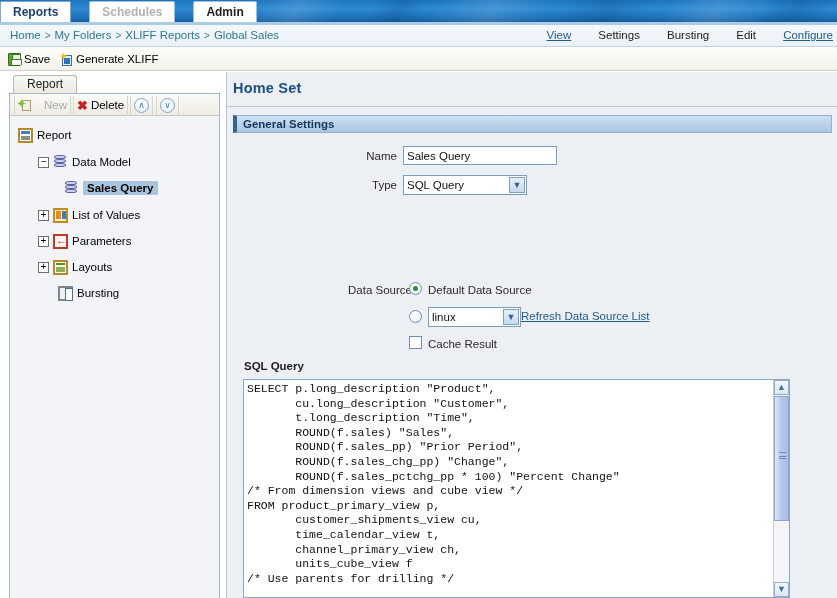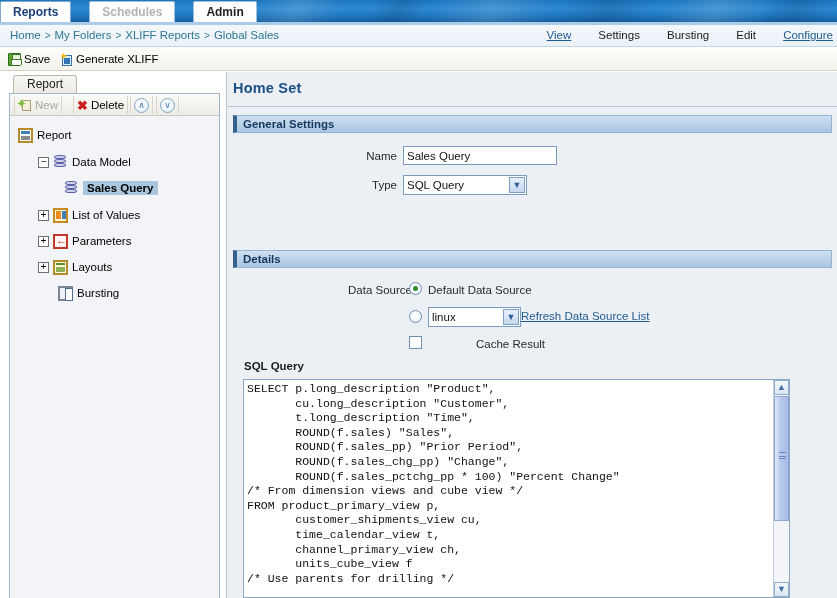--- a/index.html
+++ b/index.html
@@ -294,21 +294,21 @@
     </div>
 
     <div class="leftbox">
 
       <div class="treetoolbar">
         <div class="ttbtn disabled" style="left:4px;">
           <span class="ico-new">
               <span class="sheet"></span>
               <span class="star">✦</span>
             </span>
-          <span style="margin-left:3px;text-align:center;">New</span>
+          <span style="margin-left:12px;text-align:center;">New</span>
         </div>
         <div class="ttbtn" style="left:63px;">
           <span class="ico-x">✖</span>
           <span style="margin-left:3px;">Delete</span>
         </div>
         <div class="ttbtn" style="left:120px;">
           <span class="circbtn">∧</span>
         </div>
         <div class="ttbtn" style="left:146px;">
           <span class="circbtn">∨</span>
@@ -379,38 +379,35 @@
 
     <div class="flabel" style="left:100px; top:78px; width:70px;">Name</div>
     <input class="finput" style="left: 176px; top: 74px; width: 154px;" value="Sales Query">
 
     <div class="flabel" style="left:100px; top:107px; width:70px;">Type</div>
     <div class="fselect" style="left:176px; top:103px; width:124px;">
       <span>SQL Query</span>
       <span class="arrowbx">▼</span>
     </div>
 
-    <div class="sechead" style="top:178px;">
-      <span class="t">Details</span>
-    </div>
 
     <div class="flabel" style="left:87px; top:212px; width:98px;">Data Source</div>
 
     <div class="radio on" style="left:182px; top:210px;"></div>
     <div class="flabel" style="left:201px; top:212px; text-align:left;">Default Data Source</div>
 
     <div class="radio" style="left:182px; top:238px;"></div>
     <div class="fselect" style="left:201px; top:235px; width:93px;">
       <span>linux</span>
       <span class="arrowbx">▼</span>
     </div>
     <div class="link-u" style="left:294px; top:238px;">Refresh Data Source List</div>
 
     <div class="checkbox" style="left:182px; top:264px;"></div>
-    <div class="flabel" style="left:201px; top:266px; text-align:center;margin-left:48px;">Cache Result</div>
+    <div class="flabel" style="left:201px; top:266px; text-align:center;">Cache Result</div>
 
     <div class="sqlabel" style="left:17px; top:288px;">SQL Query</div>
   </div>
 
   <div class="sqlbox">
     <div class="sqltext">SELECT p.long_description "Product",
        cu.long_description "Customer",
        t.long_description "Time",
        ROUND(f.sales) "Sales",
        ROUND(f.sales_pp) "Prior Period",

